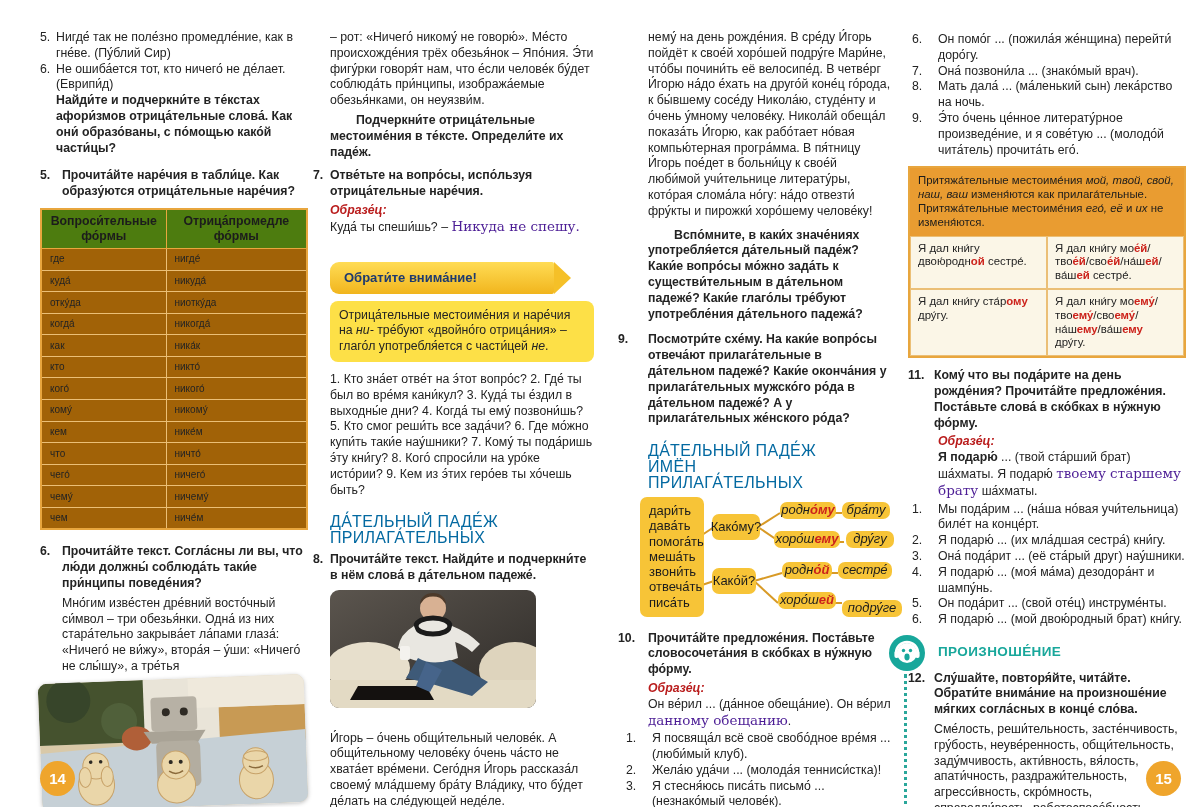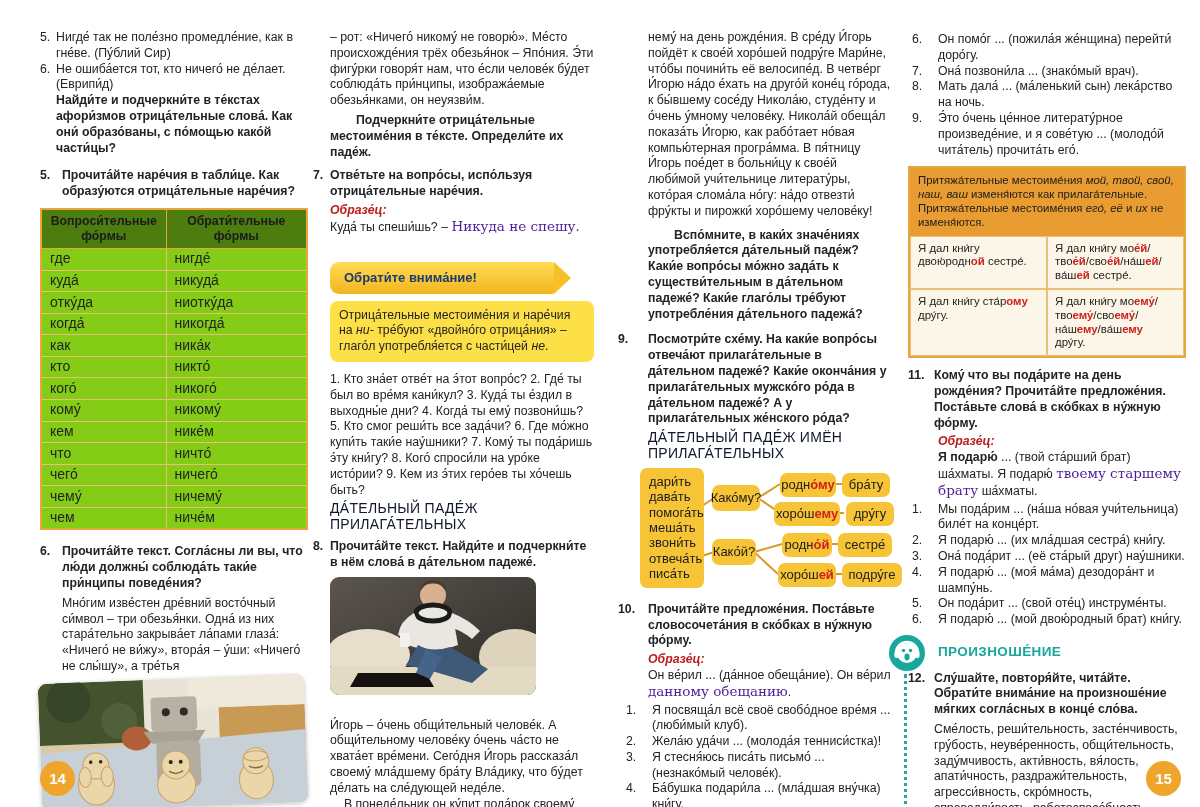--- a/index.html
+++ b/index.html
@@ -45,48 +45,48 @@
   .sample-label{color:#b91c1c;font-weight:bold;font-style:italic;}
   .seg-script{font-family:"DejaVu Serif",serif;color:#4c1d95;font-size:13.5px;}
   .seg-italic{font-style:italic;}
   .seg-bold{font-weight:bold;}
   .seg-red{color:#CC221B;font-weight:bold;}
 
   
   table.neg{border-collapse:collapse;width:100%;margin-top:8px;border:2px solid #E8A63E;}
   table.neg th{background:#4d7c0f;color:#1c1c1c;text-align:center;font-size:12.3px;
     padding:4px 8px;border:1px solid #E8A63E;line-height:15px;}
-  table.neg td{background:#84cc16;padding:2.4px 8px;border:1px solid #EBBF76;font-size:14px;}
+  table.neg td{background:#a16207;padding:2.4px 8px;border:1px solid #EBBF76;font-size:10px;}
 
   
   .banner{margin-left:17px;margin-top:8px;position:relative;width:224px;height:32px;
     background:linear-gradient(180deg,#FFDC55,#F1B51D);border-radius:9px 2px 2px 9px;}
   .banner::after{content:"";position:absolute;left:100%;top:0;width:0;height:0;
     border-top:16px solid transparent;border-bottom:16px solid transparent;border-left:17px solid #F5C028;}
   .banner span{display:block;line-height:32px;padding-left:14px;color:#1E3A6E;font-weight:bold;font-size:13px;margin-top:26px;}
 
   .note-box{margin-left:17px;margin-top:7px;background:#fde047;border-radius:8px;padding:7px 9px;}
 
-  .sec-header{color:#0f172a;font-size:14px;letter-spacing:.3px;margin-top:3px;}
+  .sec-header{color:#0369a1;font-size:16px;letter-spacing:.3px;margin-top:16px;}
 
   
   .photo{border-radius:9px;overflow:hidden;display:block;}
   #monkeys{margin-top:4px;width:266px;height:128px;transform:rotate(-2.2deg);box-shadow:0 1px 4px rgba(0,0,0,.25);}
   #igor{margin-top:6px;margin-left:17px;width:206px;height:118px;}
 
   
   .scheme{position:relative;width:262px;height:124px;margin-top:6px;margin-left:22px;font-size:13px;}
   .scheme svg.lines{position:absolute;left:0;top:0;}
   .sbox{position:absolute;background:#F7C437;border-radius:7px;color:#1c1c1c;
     display:flex;align-items:center;justify-content:center;text-align:left;}
   .sbox.verbs{left:0;top:2;width:64px;height:120px;flex-direction:column;align-items:flex-start;
     padding-left:9px;box-sizing:border-box;line-height:15.3px;}
   .sbox.q1{left:72px;top:17px;width:48px;height:26px;}
   .sbox.q2{left:72px;top:71px;width:44px;height:26px;}
-  .sbox.r{height:24px;}
+  .sbox.r{height:17px;font-style:italic;}
 
   
   .gbox{margin-top:8px;border:2px solid #E8A63E;font-size:11.4px;line-height:13.8px;}
   .gbox .ghead{background:#E99C31;padding:6px 8px;color:#1c1c1c;}
   .gbox .grow{display:flex;}
   .gbox .gcell{width:50%;box-sizing:border-box;background:#FBF6E7;padding:5px 7px;border:1px solid #EBBF76;}
 
   
   .pron{margin-top:16px;margin-left:30px;position:relative;}
   .pron-title{color:#18A79B;font-weight:bold;font-size:13.5px;letter-spacing:.4px;text-align:center;}
@@ -115,21 +115,21 @@
 
     <div class="ex" style="margin-top:12px;">
       <span class="num">5.</span>
       <p class="txt">Прочита́йте наре́чия в табли́це. Как образу́ются отрица́тельные наре́чия?</p>
     </div>
 
     <table class="neg">
       <tbody>
           <tr>
         <th style="width:47%;">Вопроси́тельные фо́рмы</th>
-        <th>Обрати́тельные фо́рмы</th>
+        <th>Отрица́промедле фо́рмы</th>
       </tr>
       <tr>
             <td>где</td>
             <td>нигде́</td>
           </tr>
       <tr>
             <td>куда́</td>
             <td>никуда́</td>
           </tr>
       <tr>
@@ -330,21 +330,21 @@
       <div class="sbox r" style="left:206px;top:34px;width:48px;">дру́гу</div>
       <div class="sbox r" style="left:142px;top:65px;width:50px;">
           <span>родн</span>
           <span class="seg-red">о́й</span>
         </div>
       <div class="sbox r" style="left:198px;top:65px;width:54px;">сестре́</div>
       <div class="sbox r" style="left:138px;top:95px;width:58px;">
           <span>хоро́ш</span>
           <span class="seg-red">ей</span>
         </div>
-      <div class="sbox r" style="left:202px;top:95px;width:60px;">подру́ге</div>
+      <div class="sbox r" style="left:202px;top:103px;width:60px;">подру́ге</div>
     </div>
 
     <div class="ex">
       <span class="num">10.</span>
       <p class="txt">Прочита́йте предложе́ния. Поста́вьте словосочета́ния в ско́бках в ну́жную фо́рму.</p>
     </div>
     <div class="sample">
       <p class="sample-label">Образе́ц:</p>
       <p><span>Он ве́рил ... (да́нное обеща́ние). Он ве́рил </span><span class="seg-script">данному обещанию</span><span>.</span></p>
     </div>

